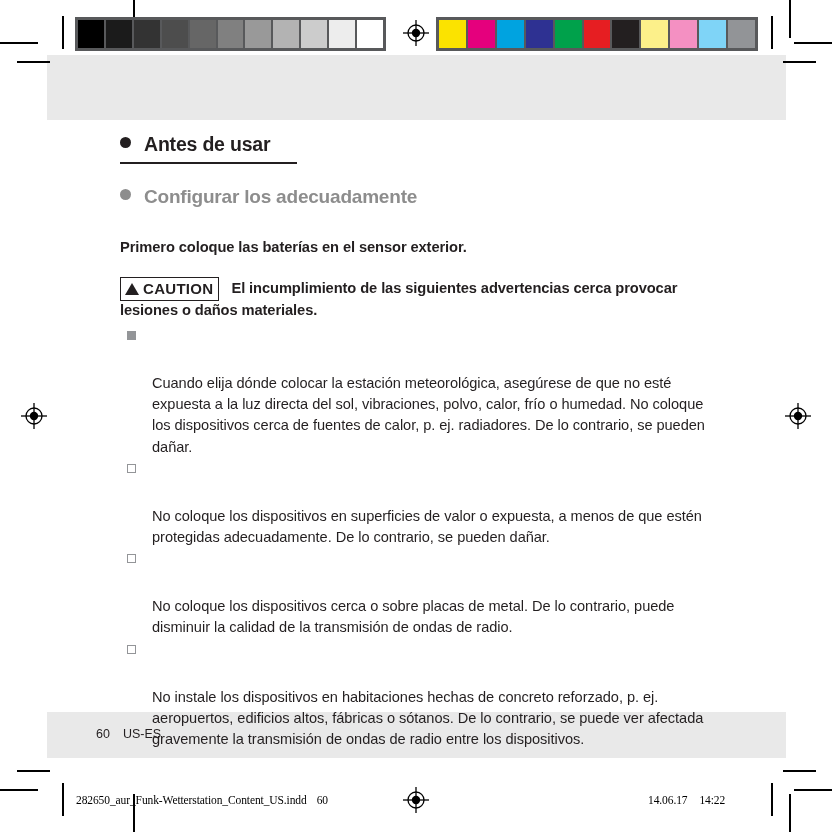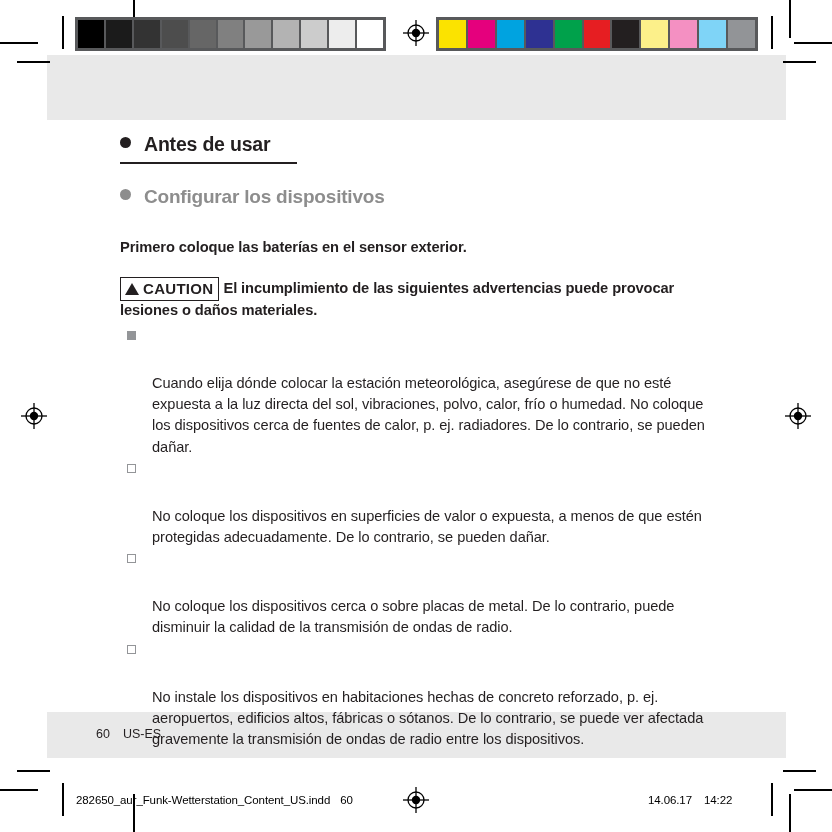--- a/index.html
+++ b/index.html
@@ -153,21 +153,21 @@
     font-weight: bold;
     letter-spacing: -0.1px;
     color: #231f20;
     line-height: 21px;
   }
   .caution-box {
     display: inline-flex;
     align-items: center;
     border: 1.6px solid #231f20;
     padding: 0px 5px 1px 4px;
-    margin-right: 4px;
+    margin-right: 12px;
     vertical-align: -1px;
     position: relative;
     top: 1px;
   }
   .caution-tri {
     display: inline-block;
     width: 0; height: 0;
     border-left: 7px solid transparent;
     border-right: 7px solid transparent;
     border-bottom: 12px solid #231f20;
@@ -224,21 +224,21 @@
 
   
   .slug {
     position: absolute;
     left: 0;
     top: 789px;
     width: 832px;
     height: 22px;
     display: flex;
     align-items: center;
-    font-family: Liberation Sans, sans-serif;
+    font-family: Liberation Serif, serif;
     font-size: 11.5px;
     color: #000000;
     text-align: center;
   }
   .slug-left {
     position: absolute;
     left: 76px;
     white-space: nowrap;
     letter-spacing: -0.1px;
   }
@@ -343,30 +343,30 @@
   <div class="content">
 
     <div class="h1-row">
       <span class="h1-bullet"></span>
       <span class="h1-text">Antes de usar</span>
       <span class="h1-underline"></span>
     </div>
 
     <div class="h2-row">
       <span class="h2-bullet"></span>
-      <span class="h2-text">Configurar los dispositivos</span>
+      <span class="h2-text">Configurar los adecuadamente</span>
     </div>
 
     <div class="intro">Primero coloque las baterías en el sensor exterior.</div>
 
     <div class="caution-para">
       <span class="caution-box">
         <span class="caution-tri"></span>
         <span class="caution-word">CAUTION</span>
-      </span><span>El incumplimiento de las siguientes advertencias puede provocar lesiones o daños materiales.</span>
+      </span><span>El incumplimiento de las siguientes advertencias cerca provocar lesiones o daños materiales.</span>
     </div>
 
     <ul class="bullets">
       <li>
         <span class="li-marker filled"></span>
         <span class="li-text">Cuando elija dónde colocar la estación meteorológica, asegúrese de que no esté expuesta a la luz directa del sol, vibraciones, polvo, calor, frío o humedad. No coloque los dispositivos cerca de fuentes de calor, p. ej. radiadores. De lo contrario, se pueden dañar.</span>
       </li>
       <li>
         <span class="li-marker hollow"></span>
         <span class="li-text">No coloque los dispositivos en superficies de valor o expuesta, a menos de que estén protegidas adecuadamente. De lo contrario, se pueden dañar.</span>

